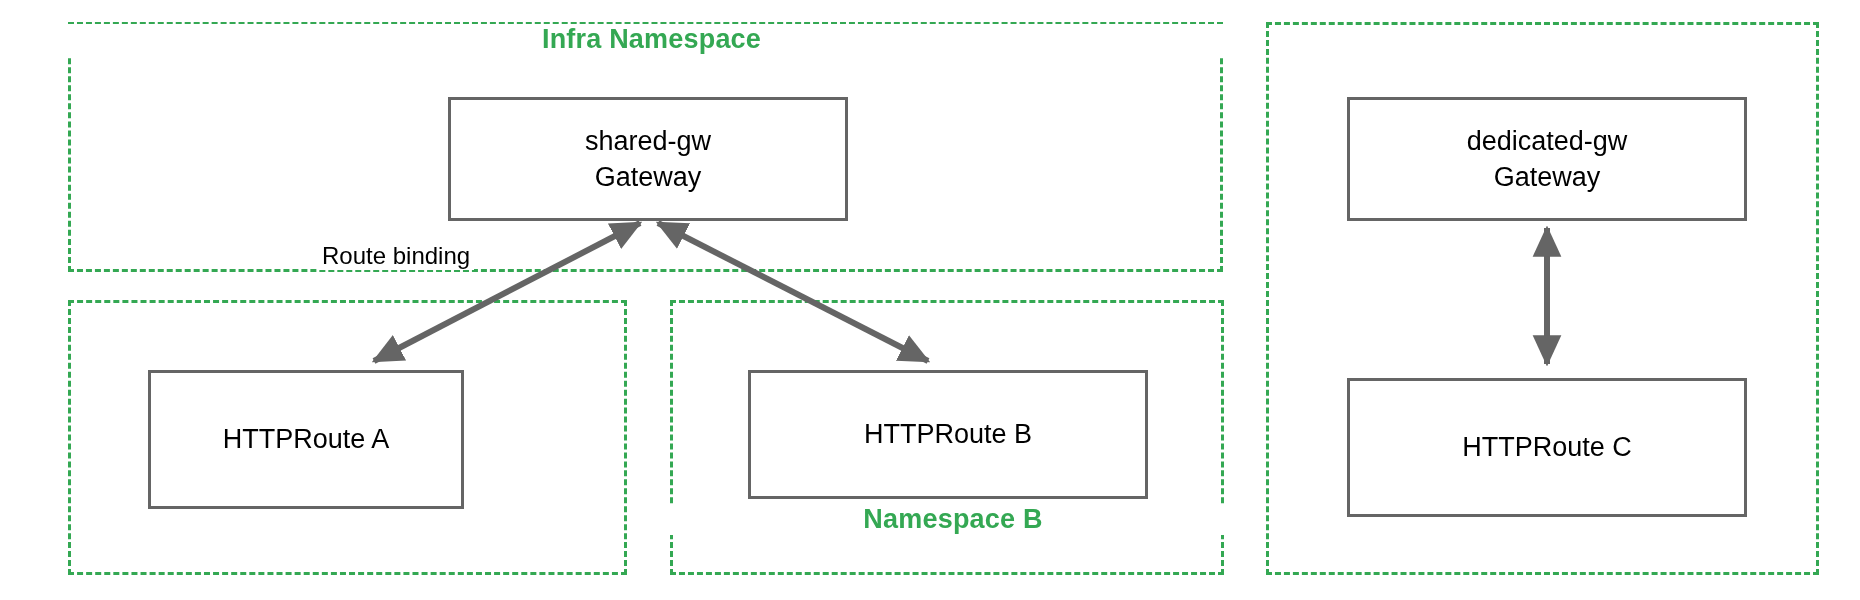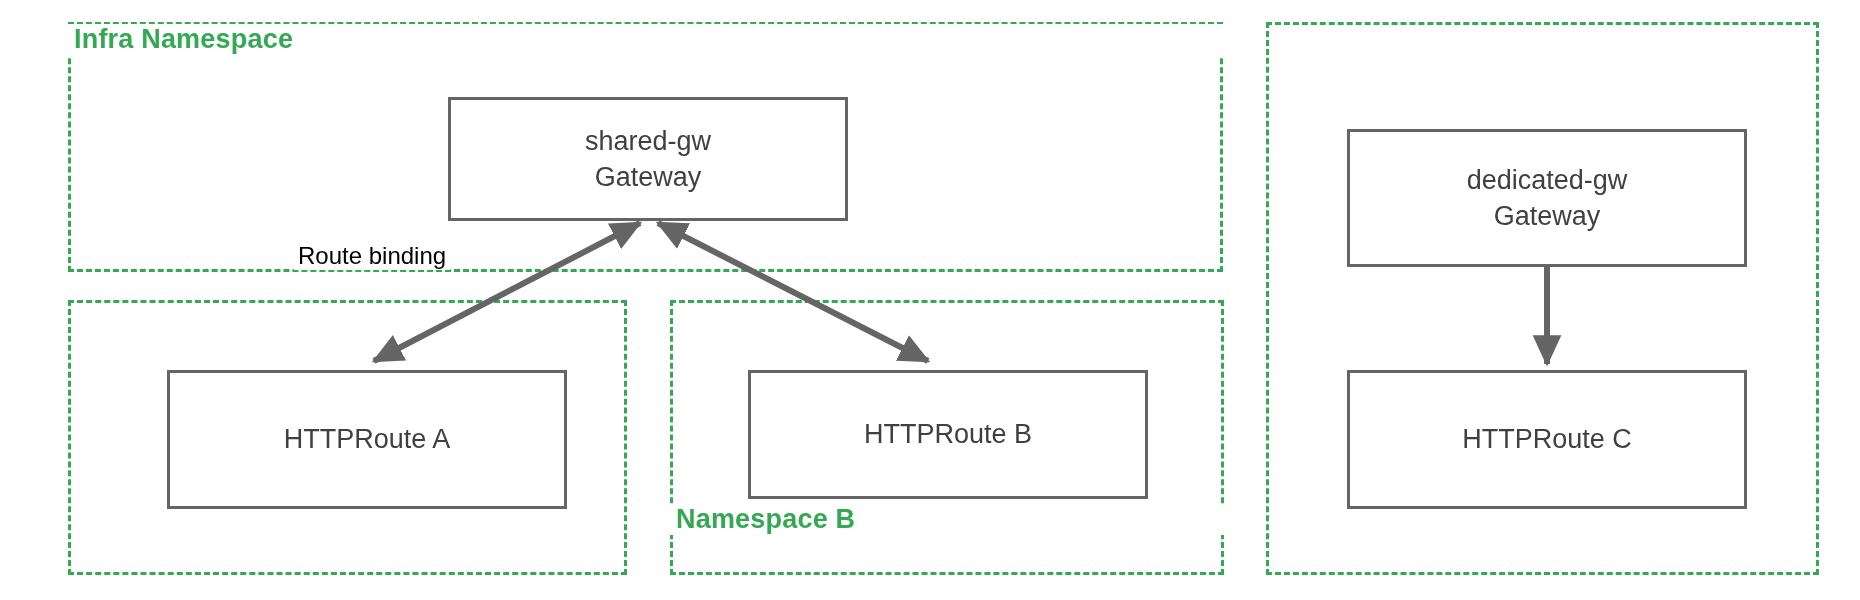--- a/index.html
+++ b/index.html
@@ -27,50 +27,51 @@
     border: 3px dashed #34a853;
     background: transparent;
   }
   .ns-label {
     position: absolute;
     color: #34a853;
     font-weight: bold;
     font-size: 27px;
     letter-spacing: 0.2px;
     white-space: nowrap;
-    text-align: left;
+    text-align: center;
     background: #ffffff;
     padding: 0 6px;
   }
 
   
   .res-box {
     position: absolute;
     box-sizing: border-box;
     border: 3px solid #656565;
     background: #ffffff;
-    color: #404040;
+    color: #000000;
     font-size: 27px;
     display: flex;
     flex-direction: column;
     align-items: center;
     justify-content: center;
     line-height: 1.35;
     text-align: center;
   }
   .res-box span { display: block; }
 
   
   .edge-label {
     position: absolute;
     color: #000000;
     font-size: 24px;
     white-space: nowrap;
     background: #ffffff;
     padding: 0 4px;
+    margin-left: 24px;
   }
 
   
   #edges {
     position: absolute;
     left: 0;
     top: 0;
     width: 1860px;
     height: 600px;
     pointer-events: none;
@@ -105,30 +106,30 @@
     <line x1="1547" y1="364" x2="1547" y2="228" stroke="#656565" stroke-width="6" marker-start="url(#ah)" marker-end="url(#ah)"></line>
   </svg>
 
   <div class="edge-label" style="left:294px; top:242px;">Route binding</div>
 
   <div class="res-box" style="left:448px; top:97px; width:400px; height:124px;">
     <span>shared-gw</span>
     <span>Gateway</span>
   </div>
 
-  <div class="res-box" style="left:1347px; top:97px; width:400px; height:138px;margin-top:32px;">
+  <div class="res-box" style="left:1347px; top:97px; width:400px; height:124px;">
     <span>dedicated-gw</span>
     <span>Gateway</span>
   </div>
 
-  <div class="res-box" style="left:148px; top:370px; width:400px; height:139px;margin-left:19px;">
+  <div class="res-box" style="left:148px; top:370px; width:316px; height:139px;">
     <span>HTTPRoute A</span>
   </div>
 
   <div class="res-box" style="left:748px; top:370px; width:400px; height:129px;">
     <span>HTTPRoute B</span>
   </div>
 
-  <div class="res-box" style="left:1347px; top:370px; width:400px; height:139px;">
+  <div class="res-box" style="left:1347px; top:378px; width:400px; height:139px;">
     <span>HTTPRoute C</span>
   </div>
 
 </div>
 
 </body></html>

